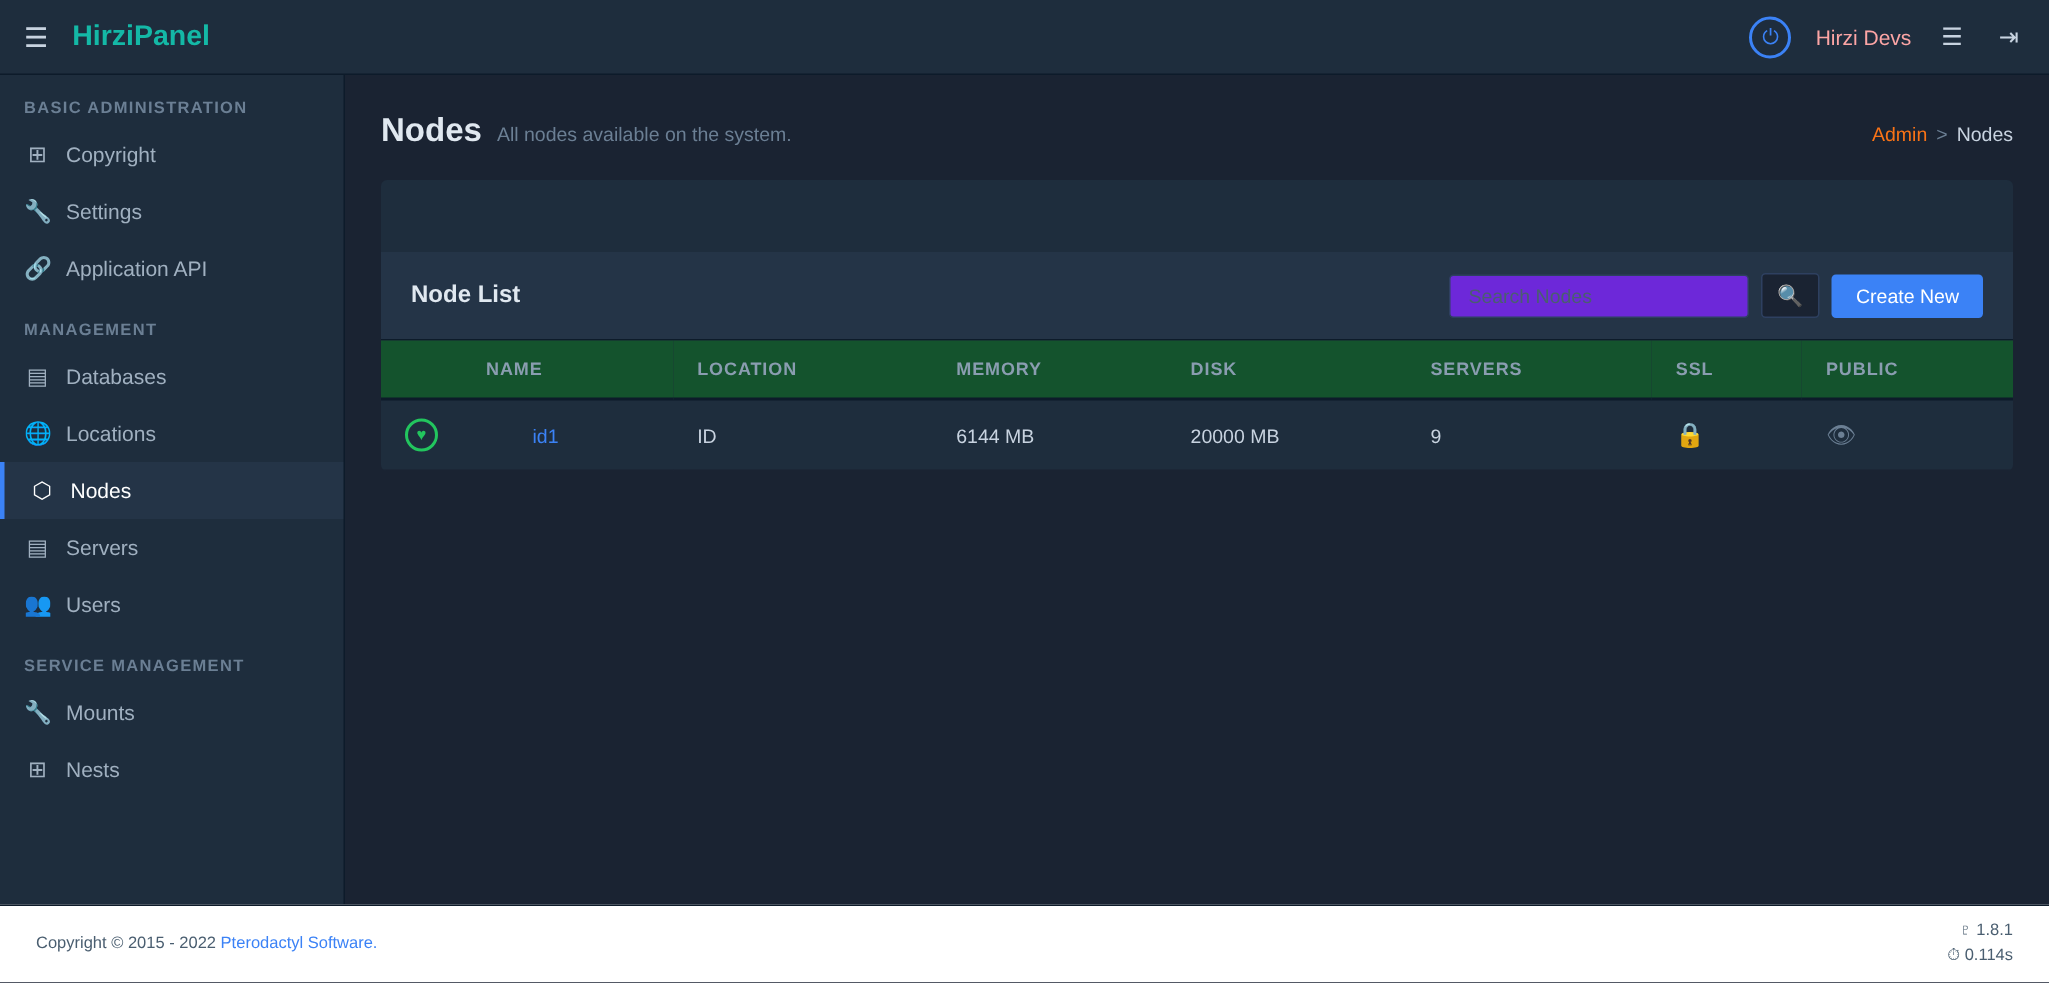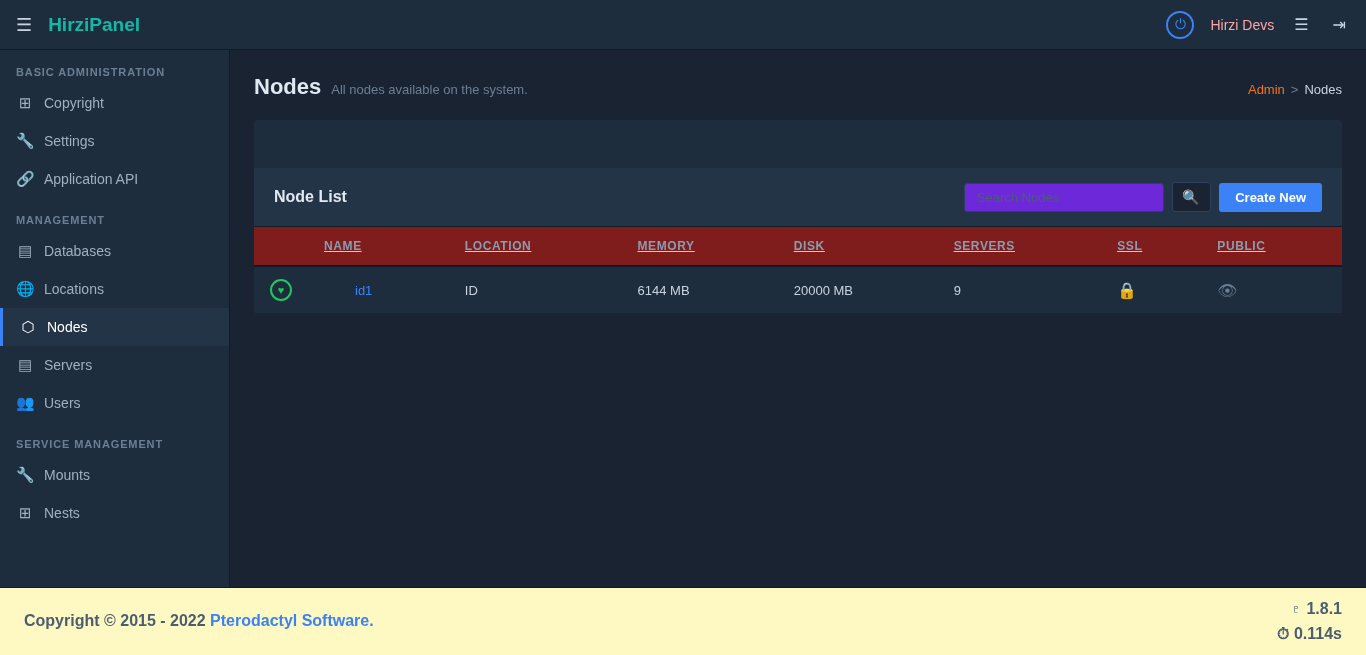--- a/index.html
+++ b/index.html
@@ -188,33 +188,32 @@
       cursor: pointer;
       font-size: 14px;
     }
     .create-btn {
       background: #3b82f6;
       color: #fff;
       border: none;
       border-radius: 3px;
       padding: 7px 16px;
       font-size: 13px;
-      font-weight: 700;
+      font-weight: 400;
       cursor: pointer;
     }
 
     
     table {
       width: 100%;
       border-collapse: collapse;
     }
     thead tr {
-      background: #7f1d1d;
+      background: #14532d;
       border-bottom: 2px solid #0d1b2a;
-      text-decoration: underline;
     }
     thead th {
       padding: 12px 16px;
       text-align: left;
       font-size: 12px;
       font-weight: 700;
       color: #8a9db0;
       text-transform: uppercase;
       letter-spacing: 0.05em;
     }
@@ -250,30 +249,29 @@
       color: #22c55e;
       font-size: 16px;
     }
     .public-icon {
       color: #6b7f94;
       font-size: 16px;
     }
 
     
     .footer {
-      background: #fef9c3;
+      background: #ffffff;
       padding: 8px 24px;
       display: flex;
       justify-content: space-between;
       align-items: center;
-      font-size: 16px;
+      font-size: 11px;
       color: #4a5e70;
       border-top: 1px solid #0d1b2a;
       flex-shrink: 0;
-      font-weight: bold;
     }
     .footer a { color: #3b82f6; text-decoration: none; }
     .footer-right { text-align: right; line-height: 1.6; }
   </style>
 </head>
 <body>
 
 <div class="navbar">
   <button class="navbar-toggle">☰</button>
   <span class="navbar-brand">HirziPanel</span>

